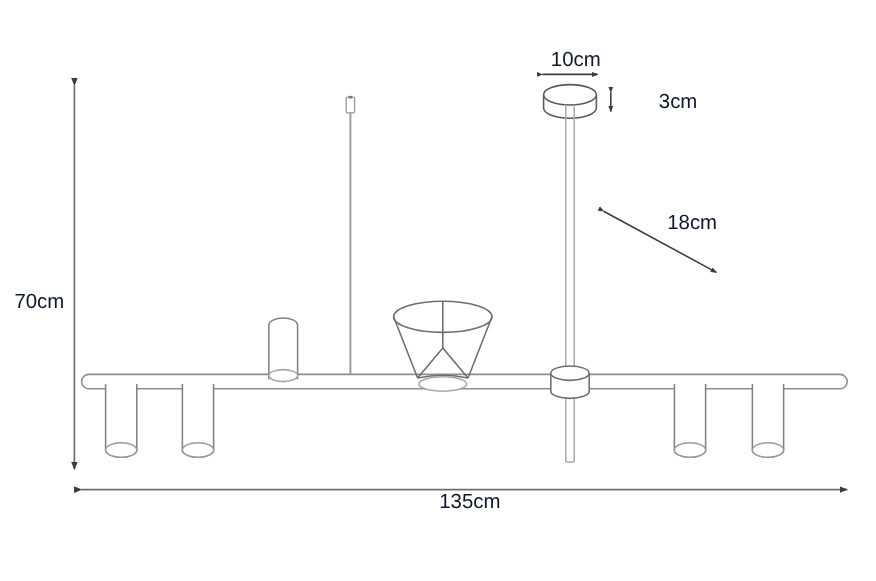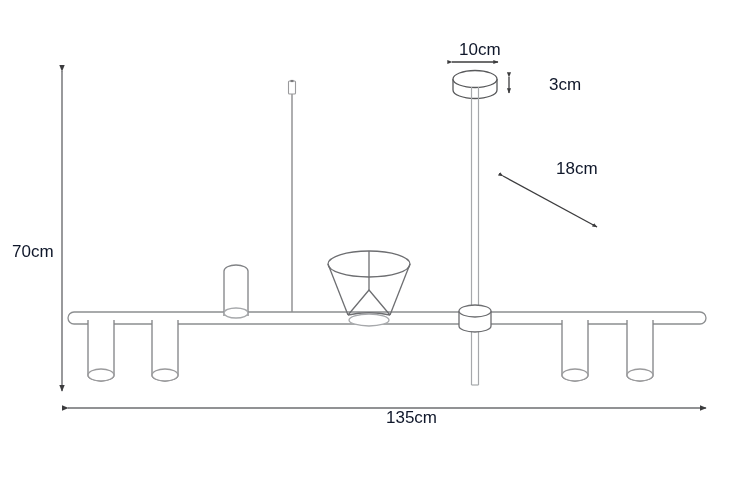--- a/index.html
+++ b/index.html
@@ -26,24 +26,24 @@
   }
   .dim-label {
     position: absolute;
     font-family: "Liberation Sans", sans-serif;
     font-size: 17px;
     color: #0f172a;
     white-space: nowrap;
     letter-spacing: 0px;
   }
   #label-70 { left: 12px; top: 242px; }
-  #label-135 { left: 366px; top: 408px; margin-left: 20px; }
+  #label-135 { left: 366px; top: 408px; }
   #label-10 { left: 459px; top: 40px; }
   #label-3  { left: 549px; top: 75px; }
-  #label-18 { left: 556px; top: 159px; }
+  #label-18 { left: 556px; top: 176px; }
 </style>
 </head>
 <body>
 
 <div id="canvas">
 
   <svg id="drawing" viewBox="0 0 730 484">
     <defs>
       <marker id="arrow-end" viewBox="0 0 10 10" refX="9" refY="5" markerWidth="5" markerHeight="5" orient="auto-start-reverse">
         <path d="M 0 1 L 10 5 L 0 9 z" fill="#3c3c3e"></path>

